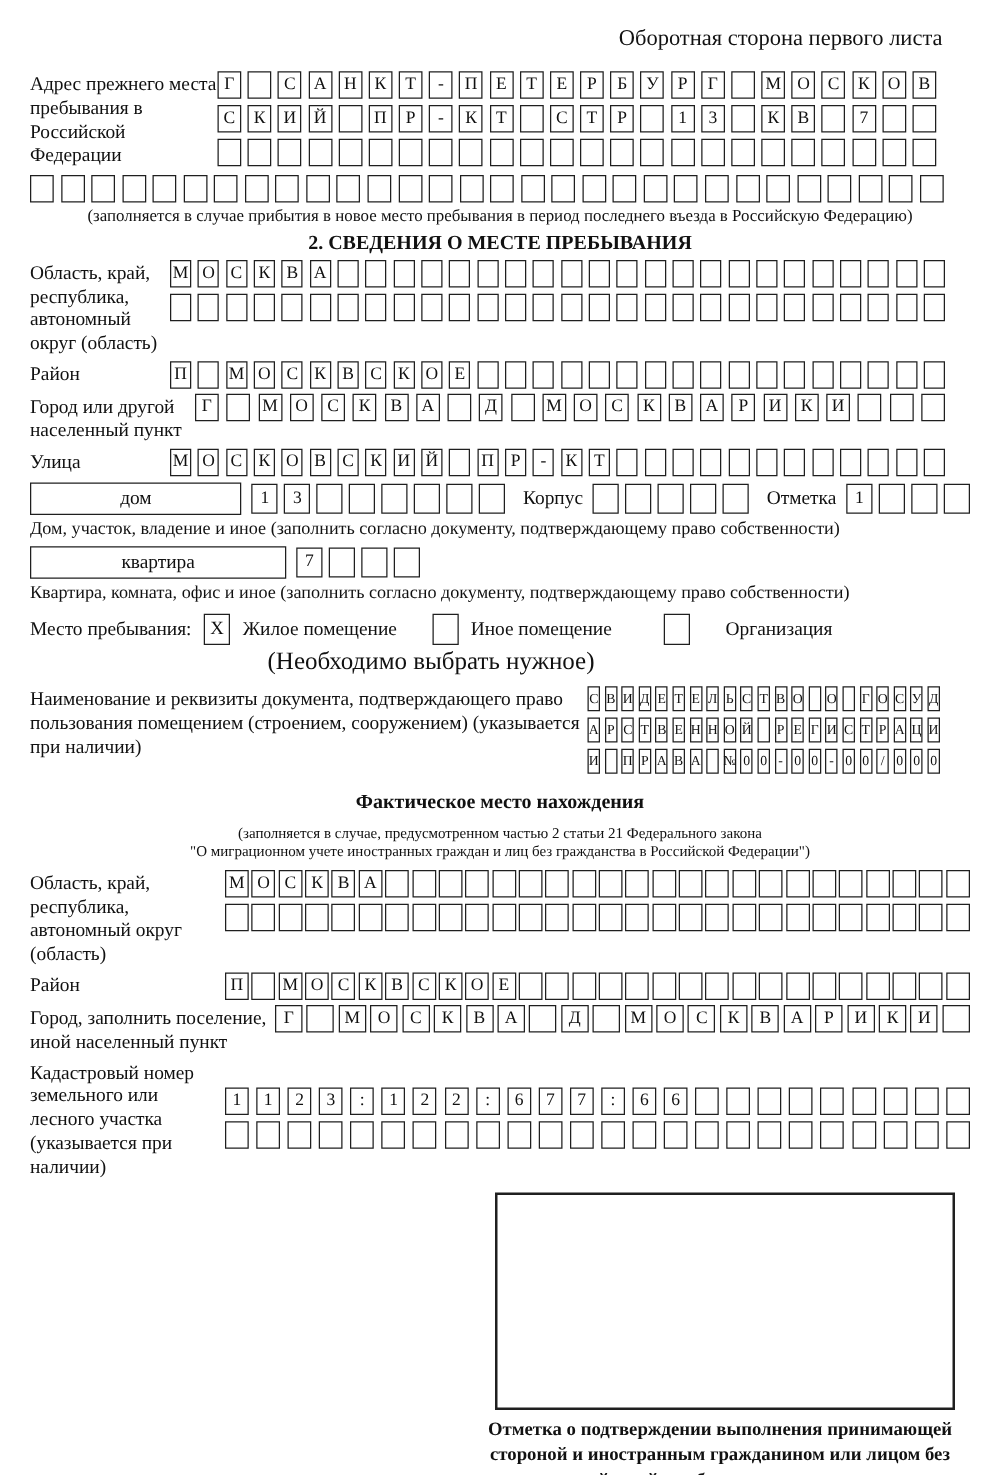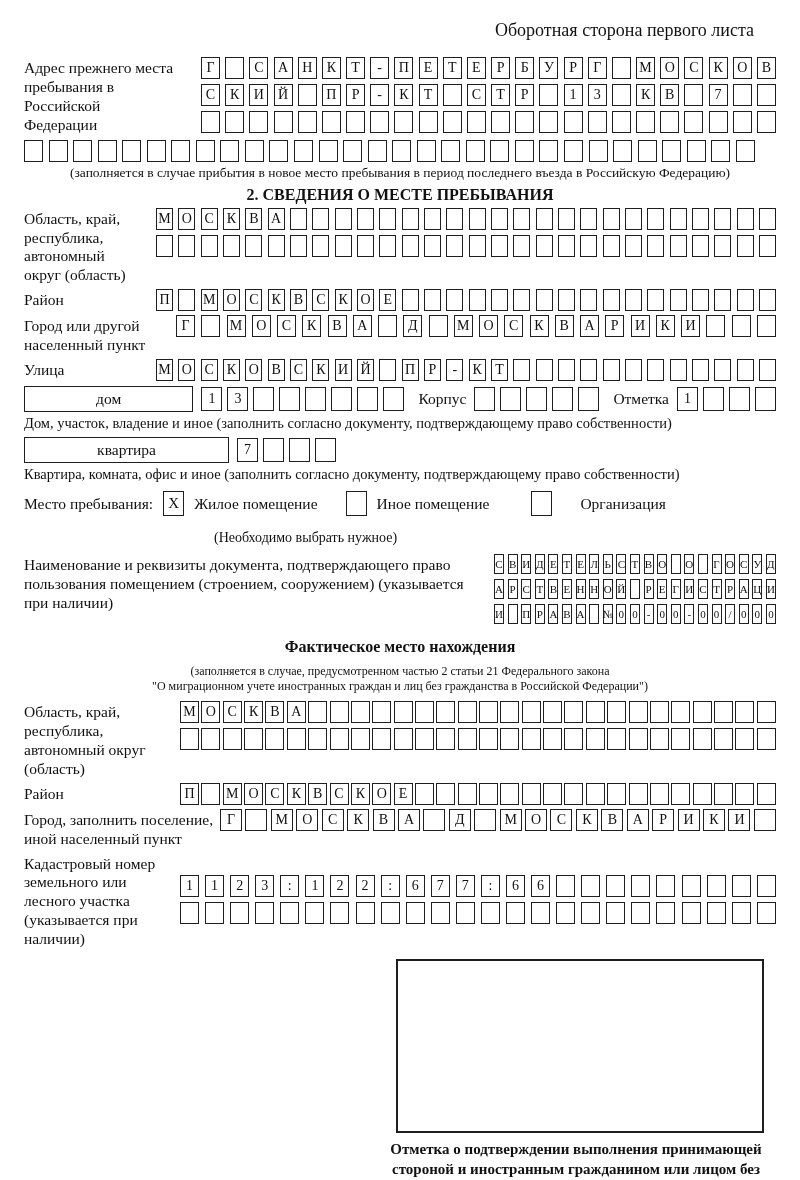--- a/index.html
+++ b/index.html
@@ -3,21 +3,21 @@
 <meta charset="utf-8">
 <style>
   * { box-sizing: border-box; margin: 0; padding: 0; }
   html,body { width: 800px; height: 1180px; background: #ffffff; overflow: hidden; }
   body { font-family: "Liberation Serif", "DejaVu Serif", serif; color: #111; }
   .page { width: 800px; height: 1180px; padding: 10px 24px 0 24px; }
 
   .hdr { text-align: right; font-size: 18px; margin-top: 10px; padding-right: 22px; }
 
   
-  .field { display: flex; margin-top: 4px; justify-content: space-between; }
+  .field { display: flex; margin-top: 4px; }
   .flabel { font-size: 15.5px; line-height: 1.22; flex: 0 0 auto; padding-top: 2px; }
   .rows { display: flex; flex-direction: column; gap: 5px; }
   .cellrow { display: flex; justify-content: space-between; }
   .cell {
     display: inline-flex; align-items: center; justify-content: center;
     border: 1.8px solid #1f1f1f; height: 22px; width: 19px;
     font-size: 14px; line-height: 1; background: #fff;
   }
   
   .g575 { width: 575px; }
@@ -53,21 +53,21 @@
   .inline-lbl { font-size: 15.5px; margin-left: 14px; }
 
   
   .cbrow { display: flex; align-items: center; margin-top: 8px; font-size: 15.5px; }
   .checkbox {
     width: 21px; height: 25px; border: 1.8px solid #1f1f1f;
     display: inline-flex; align-items: center; justify-content: center;
     font-size: 15px; margin-left: 10px;
   }
   .cbtext { margin-left: 10px; }
-  .cb-note { font-size: 14px; margin-left: 190px; margin-top: 14px; }
+  .cb-note { font-size: 20px; margin-left: 190px; margin-top: 2px; }
 
   
   .stamp-wrap { margin-left: 372px; margin-top: 10px; width: 380px; }
   .stamp-box { width: 368px; height: 174px; border: 2px solid #1f1f1f; }
   .stamp-caption {
     width: 420px; margin-left: -30px; margin-top: 6px;
     font-size: 15px; font-weight: bold; text-align: center; line-height: 1.35;
   }
   .doc-field { margin-top: 8px; }
   .s2-note-1, .s2-note-2 { font-size: 12px; text-align: center; }

